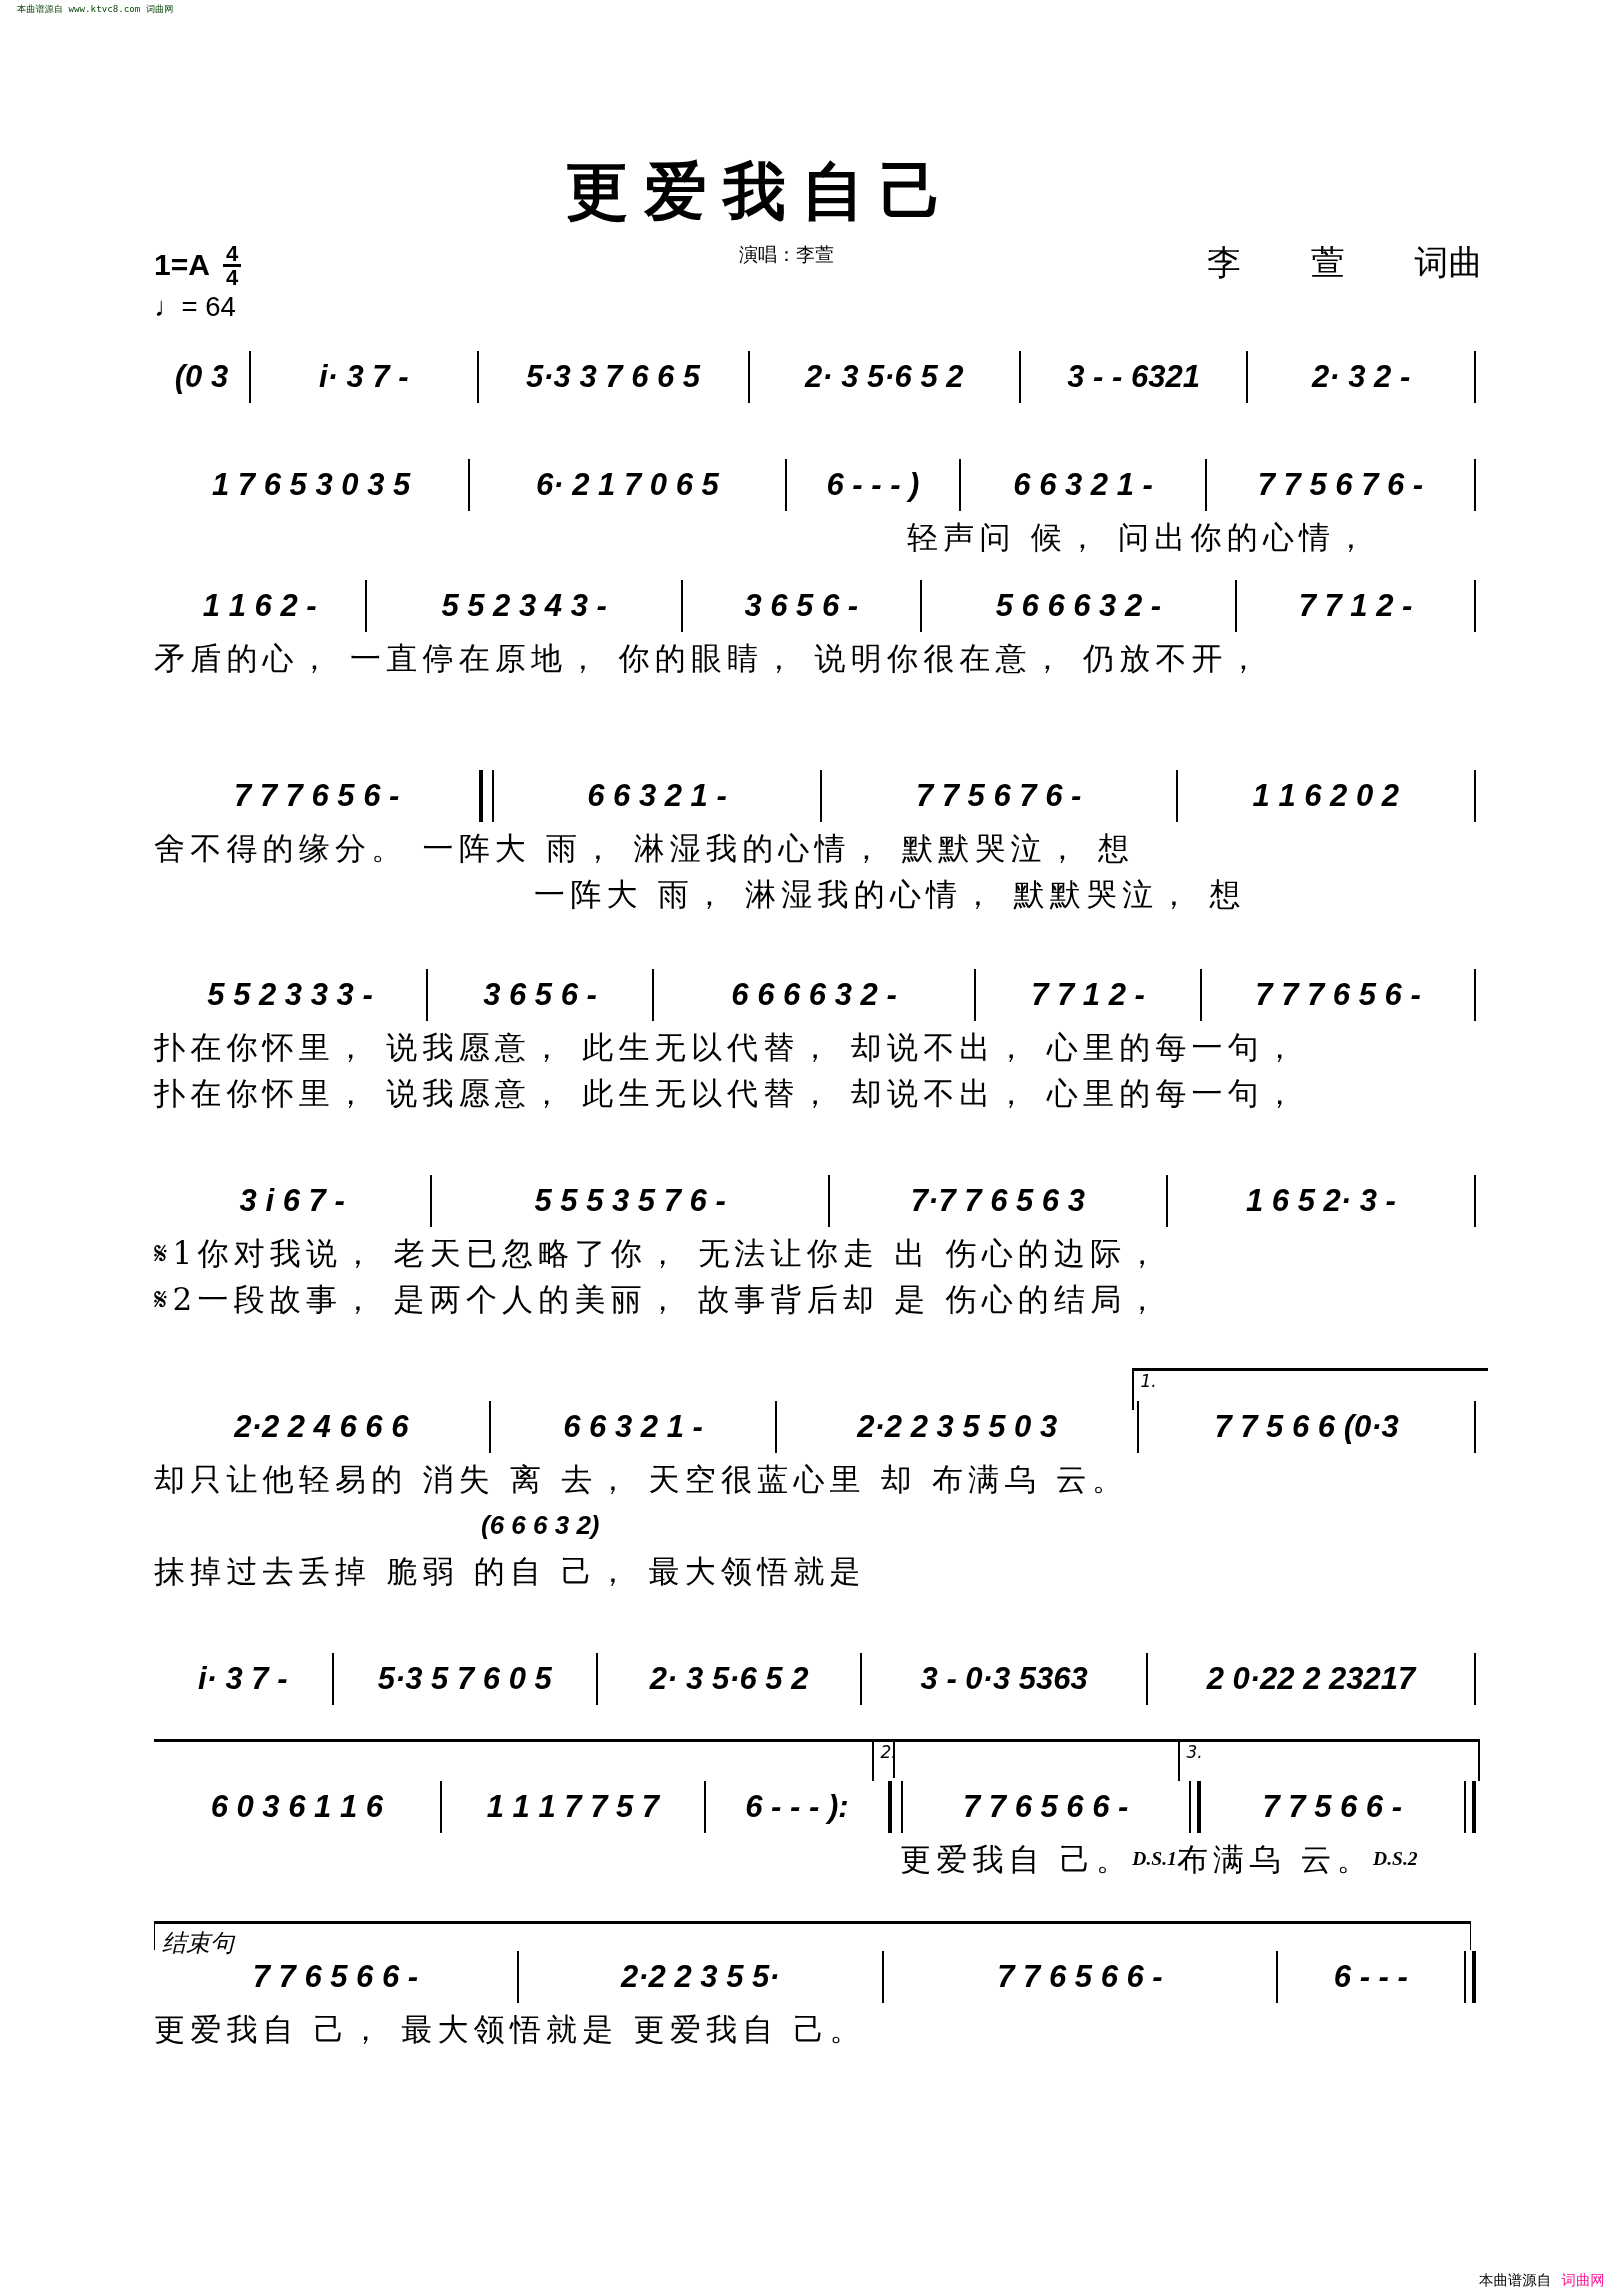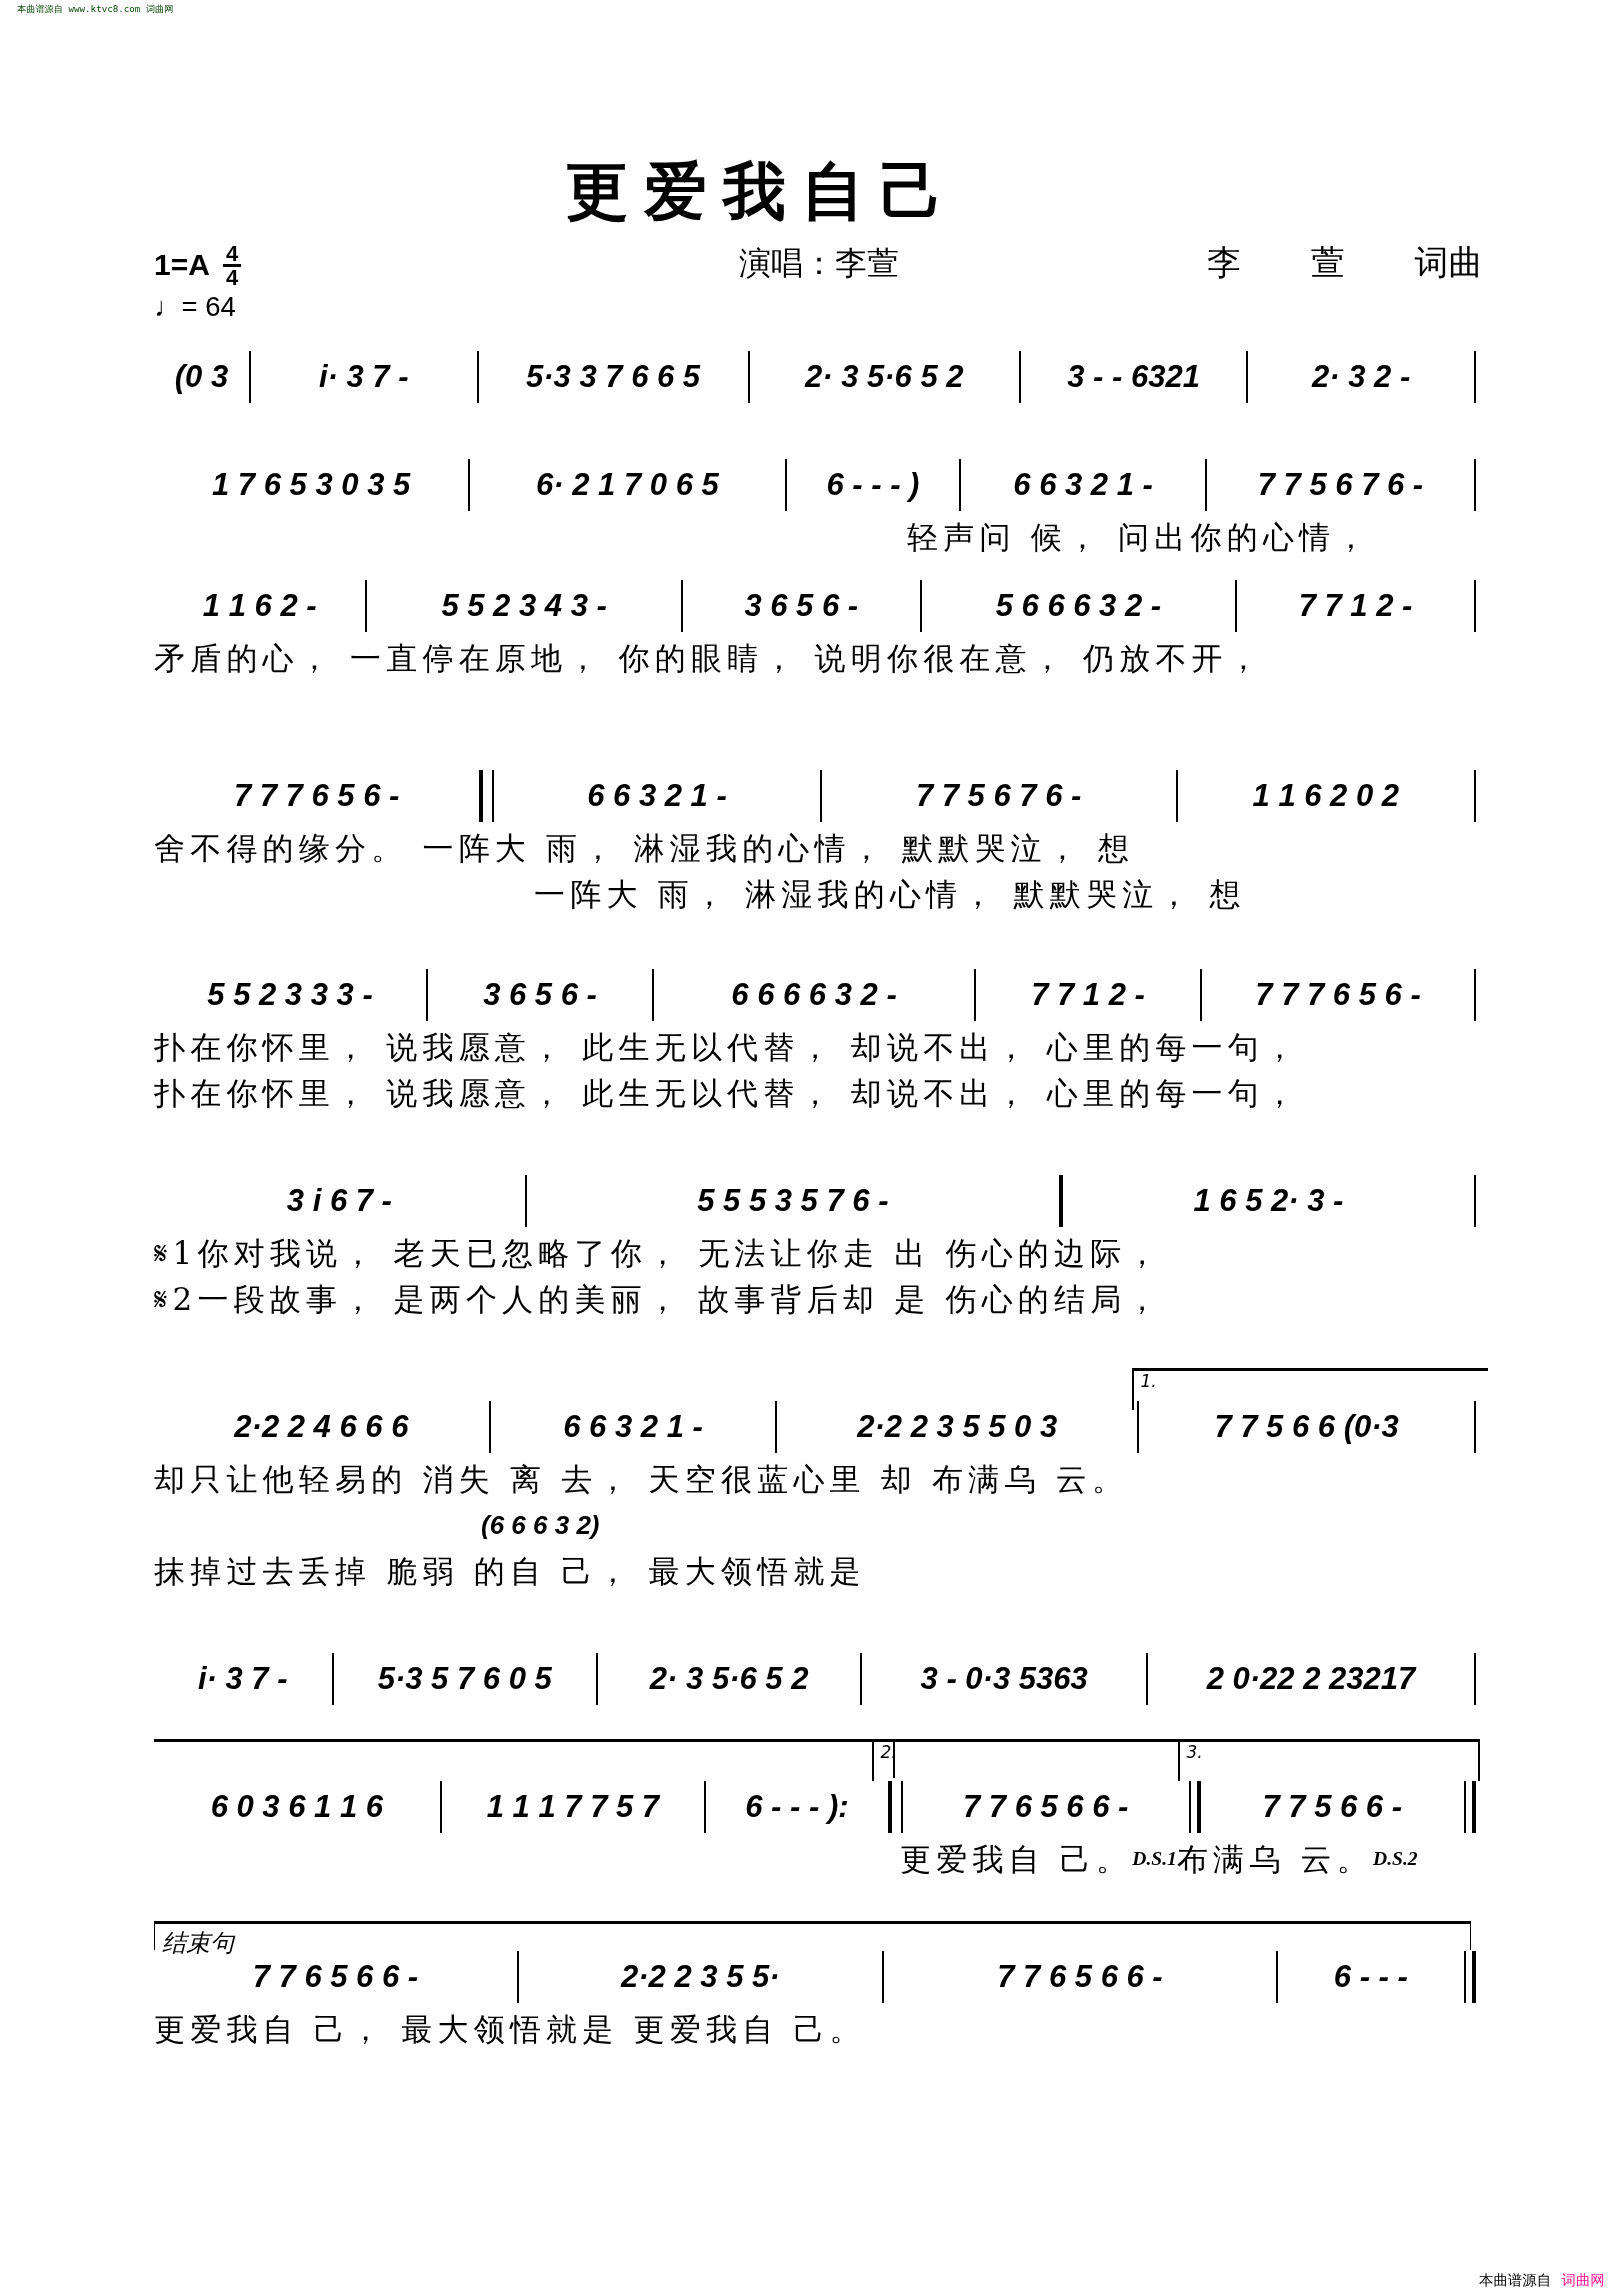--- a/index.html
+++ b/index.html
@@ -9,21 +9,21 @@
          font-family:"DejaVu Sans Mono", monospace; }
   .title { position:absolute; left:0; width:1524px; top:149px; text-align:center;
          font-family:"DejaVu Serif", serif; font-size:63px; letter-spacing:15.7px; font-weight:bold; }
   .key { position:absolute; left:154px; top:243px; font-family:"Liberation Sans", sans-serif;
          font-size:30px; font-weight:bold; display:flex; align-items:center; }
   .timesig { display:inline-flex; flex-direction:column; align-items:center; margin-left:13px;
          font-size:22px; line-height:21px; }
   .timesig .bar { width:18.3px; height:2.6px; background:#000; }
   .tempo { position:absolute; left:154px; top:291px; font-size:27.5px;
          font-family:"Liberation Sans", sans-serif; }
-  .singer { position:absolute; left:739px; top:242px; font-size:32px; font-family:"DejaVu Serif", serif; }
+  .singer { position:absolute; left:739px; top:242px; font-size:19px; font-family:"DejaVu Serif", serif; }
   .composer { position:absolute; left:1207px; top:240px; font-size:34px; font-family:"DejaVu Serif", serif;
          word-spacing:59px; }
   .row { position:absolute; left:154px; width:1322px; }
   .notes { position:relative; height:59px; font-family:"Liberation Sans", sans-serif;
          font-weight:bold; font-size:31px; display:flex; align-items:center; white-space:pre;font-style:italic; }
   .measure { flex:1; display:flex; align-items:center; justify-content:space-around; height:100%;
          padding:0 3.9px; }
   .barline { width:2px; height:52px; background:#000; flex:0 0 auto; }
   .barline.double { width:6.5px; border-left:2px solid #000; border-right:4.6px solid #000; background:transparent; }
   .barline.repeat-start { width:9.2px; border-left:4.6px solid #000; border-right:2px solid #000; background:transparent; }
@@ -109,21 +109,21 @@
     <span class="measure" style="flex:1.1">7 7 7 6 5 6 -</span><span class="barline"></span>
   </div>
   <div class="lyrics">扑在你怀里， 说我愿意， 此生无以代替， 却说不出， 心里的每一句，</div>
   <div class="lyrics">扑在你怀里， 说我愿意， 此生无以代替， 却说不出， 心里的每一句，</div>
 </div>
 
 <div class="row" style="top:1171px;">
   <div class="notes">
     <span class="measure" style="flex:0.9">3 i 6 7 -</span><span class="barline"></span>
     <span class="measure" style="flex:1.3">5 5 5 3 5 7 6 -</span><span class="barline"></span>
-    <span class="barline"></span>
+    <span class="measure" style="flex:1.1">7·7 7 6 5 6 3</span><span class="barline"></span>
     <span class="measure">1 6 5 2· 3 -</span><span class="barline"></span>
   </div>
   <div class="lyrics">𝄋1你对我说， 老天已忽略了你， 无法让你走 出 伤心的边际，</div>
   <div class="lyrics">𝄋2一段故事， 是两个人的美丽， 故事背后却 是 伤心的结局，</div>
 </div>
 
 <div class="volta" style="left:1132px; top:1368px; width:347px;">1.</div>
 <div class="row" style="top:1397px;">
   <div class="notes">
     <span class="measure" style="flex:1.3">2·2 2 4 6 6 6</span><span class="barline"></span>

